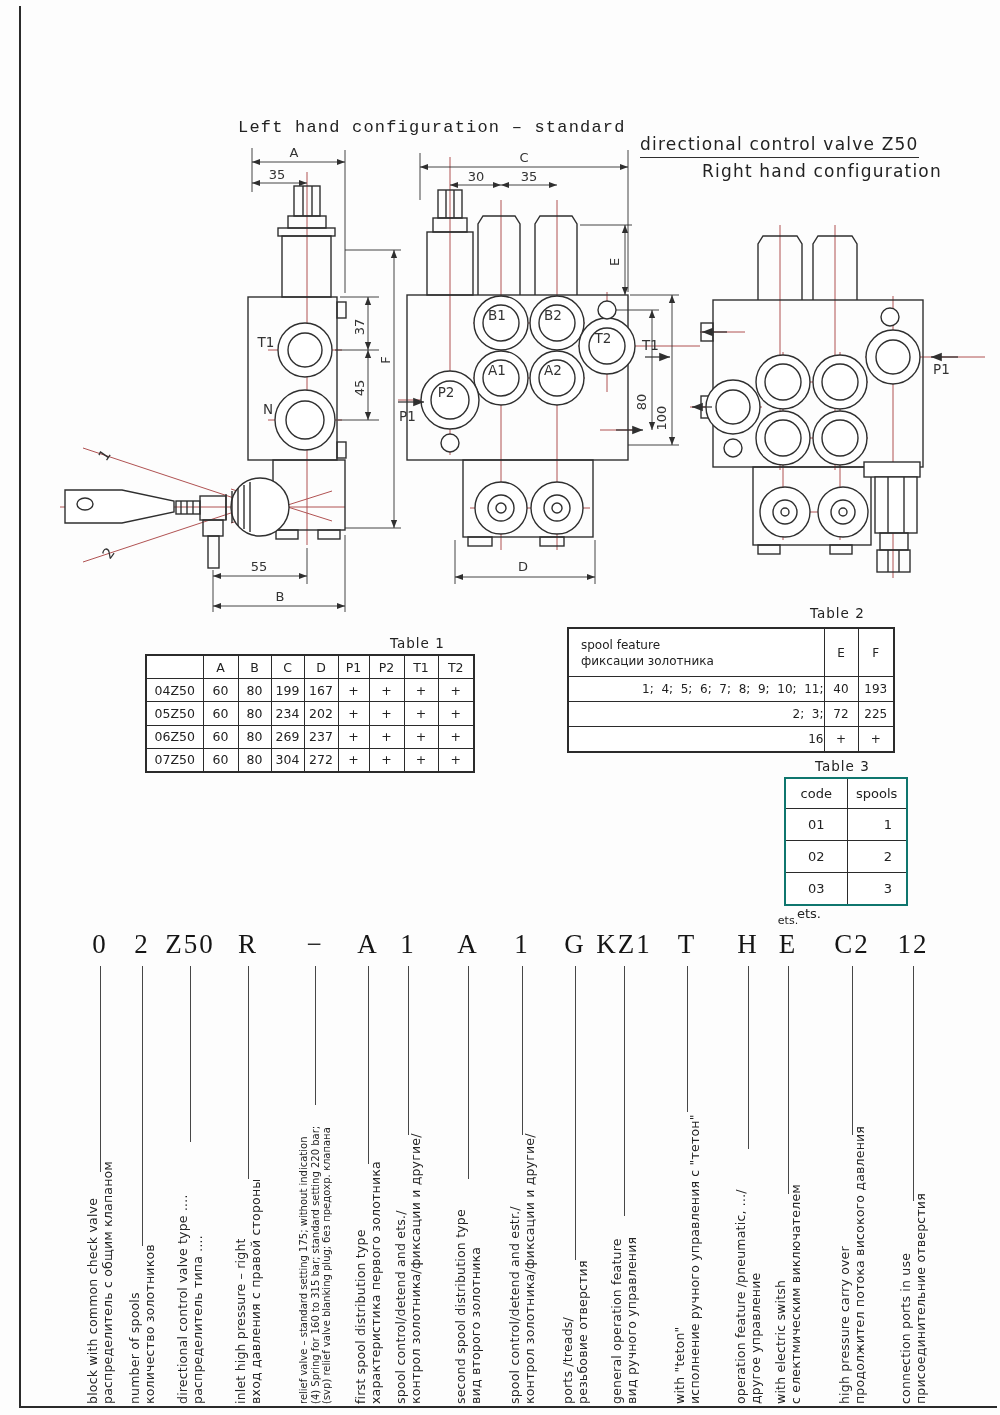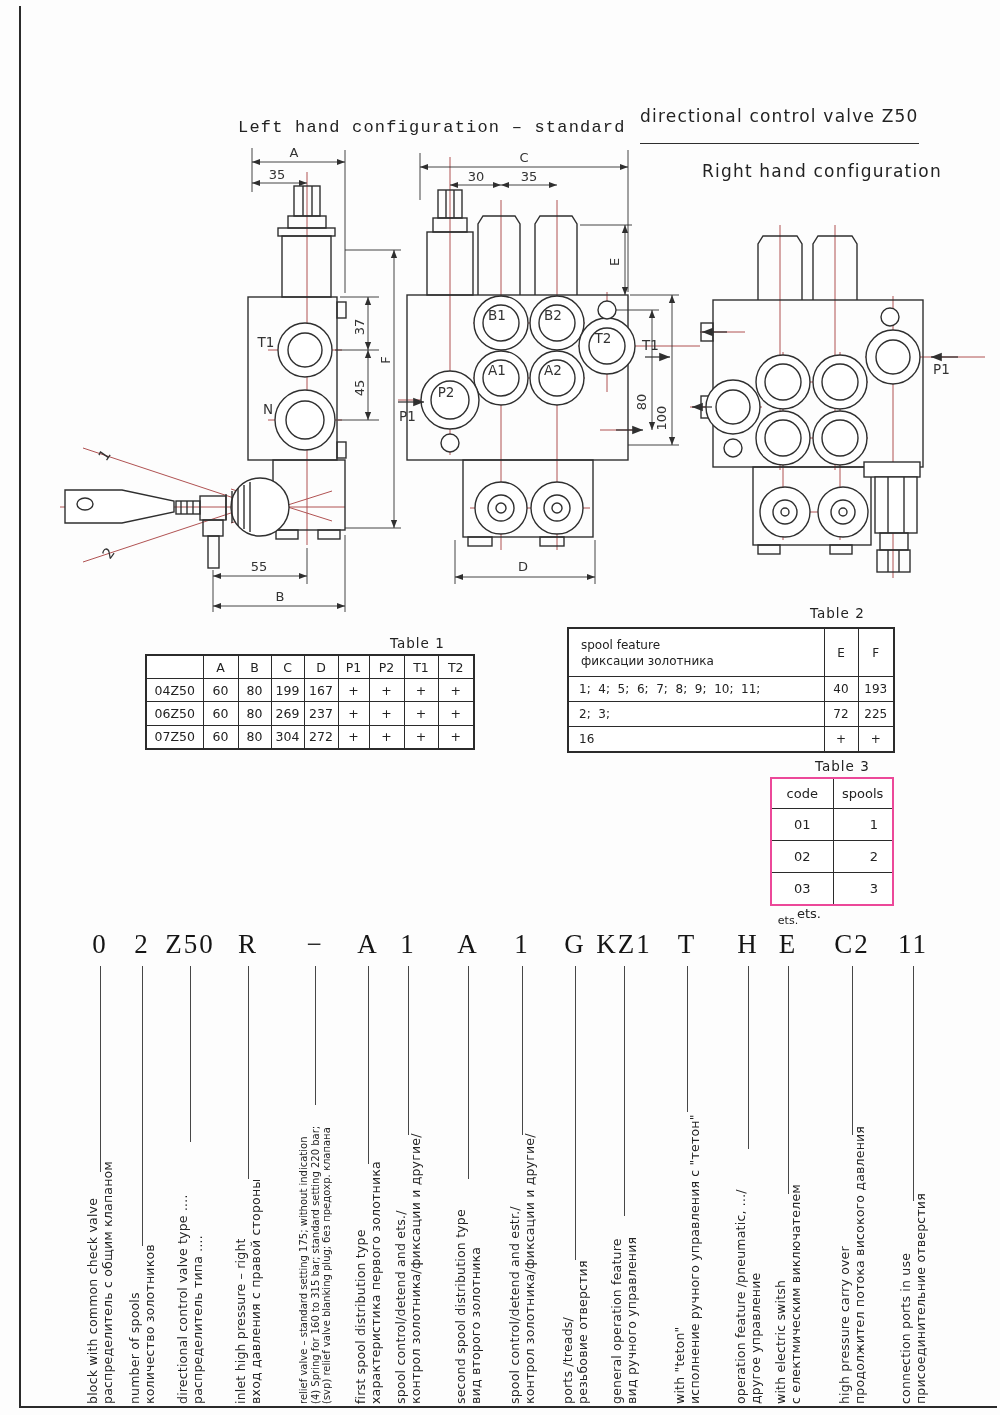--- a/index.html
+++ b/index.html
@@ -1,32 +1,32 @@
 <!DOCTYPE html>
 <html><head>
 <meta charset="utf-8">
 <style>
   html,body{margin:0;padding:0;background:#fff;}
   .page{position:relative;width:1000px;height:1415px;background:#fdfdfd;overflow:hidden;
         font-family:"DejaVu Sans",sans-serif;color:#2a2a2a;}
   .abs{position:absolute;}
   .title{font-size:17px;letter-spacing:1.2px;color:#222;white-space:nowrap;}
-  .underlined{border-bottom:1.6px solid #2f2f2f;padding-bottom:17px;}
+  .underlined{border-bottom:1.6px solid #2f2f2f;padding-bottom:3px;margin-top:28px;}
   .tbl-title{font-size:13.5px;letter-spacing:1px;color:#222;}
   table{border-collapse:collapse;table-layout:fixed;background:#fff;}
   .t1{border:2px solid #2b2b2b;}
   .t1 td,.t1 th{border:1px solid #2b2b2b;font-size:12.5px;font-weight:normal;
       text-align:center;height:22.2px;padding:0;color:#222;overflow:hidden;}
   .t2{border:2px solid #2b2b2b;}
   .t2 td,.t2 th{border:1px solid #2b2b2b;font-size:12px;font-weight:normal;color:#222;padding:0;}
   .t2 thead th{height:47px;}
   .t2 .t2h1{text-align:left;padding-left:12px;line-height:16px;}
   .t2 tbody td{height:24px;text-align:center;}
-  .t2 tbody td:first-child{text-align:left;padding-left:10px;white-space:pre;}
-  .t3{border:2px solid #ec4899;}
+  .t2 tbody td:first-child{text-align:right;padding-left:10px;white-space:pre;}
+  .t3{border:2px solid #0f766e;margin-left:14px;}
   .t3 td,.t3 th{border:1px solid #2b2b2b;font-size:13px;font-weight:normal;color:#222;
       text-align:center;padding:0;}
   .t3 thead th{height:29px;}
   .t3 tbody td{height:31px;}
   .t3 tbody td:last-child{text-align:right;padding-right:14px;}
   .ets{font-size:13px;color:#222;}
   .code-token{position:absolute;top:929px;transform:translateX(-50%);
       font-family:"Liberation Serif",serif;font-size:27px;letter-spacing:2px;
       color:#151515;white-space:nowrap;}
   .code-leader{position:absolute;top:966px;width:1.4px;background:#474747;}
@@ -341,20 +341,31 @@
           <td>60</td>
           <td>80</td>
           <td>199</td>
           <td>167</td>
           <td>+</td>
           <td>+</td>
           <td>+</td>
           <td>+</td>
         </tr>
         <tr>
+          <td>05Z50</td>
+          <td>60</td>
+          <td>80</td>
+          <td>234</td>
+          <td>202</td>
+          <td>+</td>
+          <td>+</td>
+          <td>+</td>
+          <td>+</td>
+        </tr>
+        <tr>
           <td>06Z50</td>
           <td>60</td>
           <td>80</td>
           <td>269</td>
           <td>237</td>
           <td>+</td>
           <td>+</td>
           <td>+</td>
           <td>+</td>
         </tr>
@@ -522,21 +533,21 @@
       <div class="code-label" style="left: 773px; top: 1404px;">
         <div>with electric switsh</div>
         <div>с електмическим виключателем</div>
       </div>
       <div class="code-token" style="left: 852px;">C2</div>
       <div class="code-leader" style="left: 852px; height: 168.6px;"></div>
       <div class="code-label" style="left: 837px; top: 1404px;">
         <div>high pressure carry over</div>
         <div>продолжител потока високого давления</div>
       </div>
-      <div class="code-token" style="left: 913px;">11</div>
+      <div class="code-token" style="left: 913px;">12</div>
       <div class="code-leader" style="left: 913px; height: 235.2px;"></div>
       <div class="code-label" style="left: 898px; top: 1404px;">
         <div>connection ports in use</div>
         <div>присоединительние отверстия</div>
       </div>
     </div>
   <div class="abs" style="left:788px;top:914px;transform:translateX(-50%);font-size:11px;color:#222;">ets.</div>
 
 </div>
 

